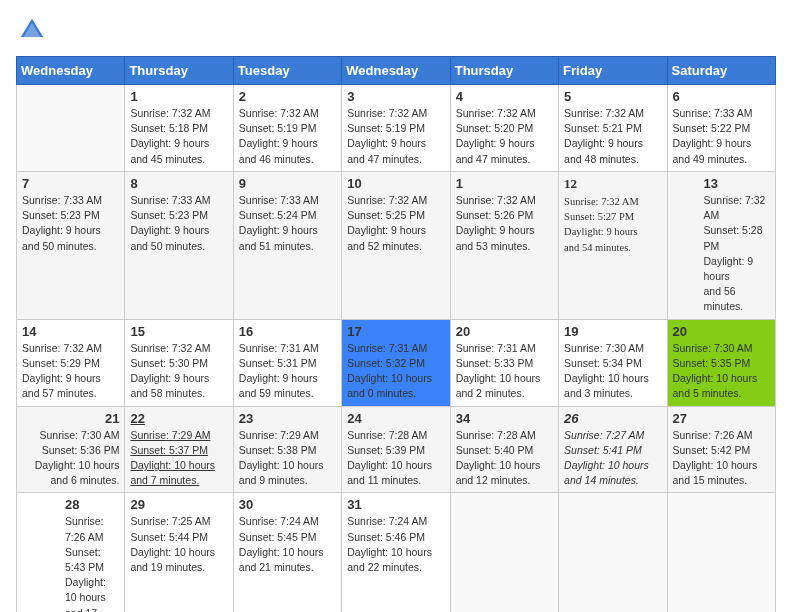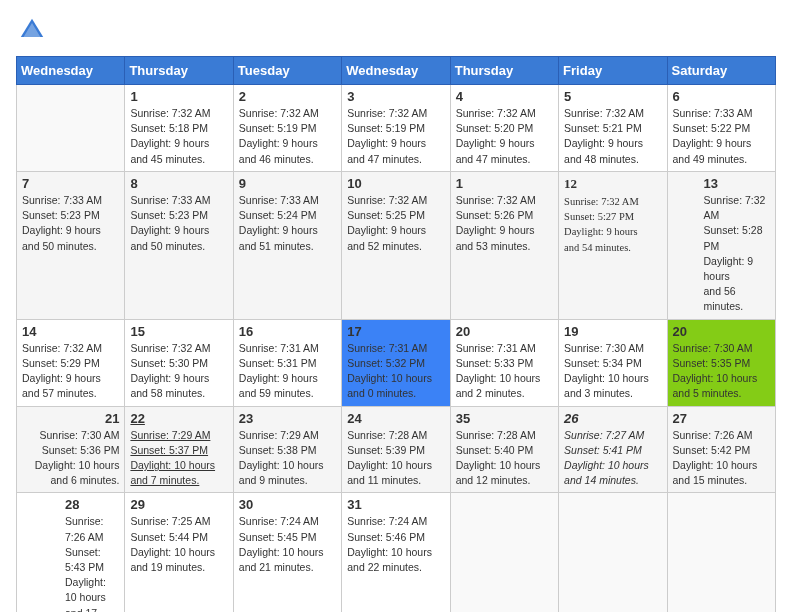--- a/index.html
+++ b/index.html
@@ -296,21 +296,21 @@
 and 9 minutes.</div>
         </td>
         <td style="background-color: rgb(245, 245, 245);">
           <span class="day-number">24</span>
           <div class="cell-content" style="white-space: pre-line;">Sunrise: 7:28 AM
 Sunset: 5:39 PM
 Daylight: 10 hours
 and 11 minutes.</div>
         </td>
         <td style="background-color: rgb(245, 245, 245);">
-          <span class="day-number">35</span>
+          <span class="day-number">34</span>
           <div class="cell-content" style="white-space: pre-line;">Sunrise: 7:28 AM
 Sunset: 5:40 PM
 Daylight: 10 hours
 and 12 minutes.</div>
         </td>
         <td style="background-color: rgb(245, 245, 245); font-style: italic;">
           <span class="day-number">26</span>
           <div class="cell-content" style="white-space: pre-line;">Sunrise: 7:27 AM
 Sunset: 5:41 PM
 Daylight: 10 hours

